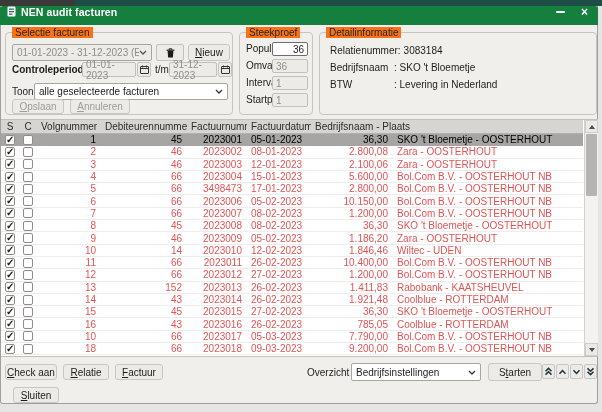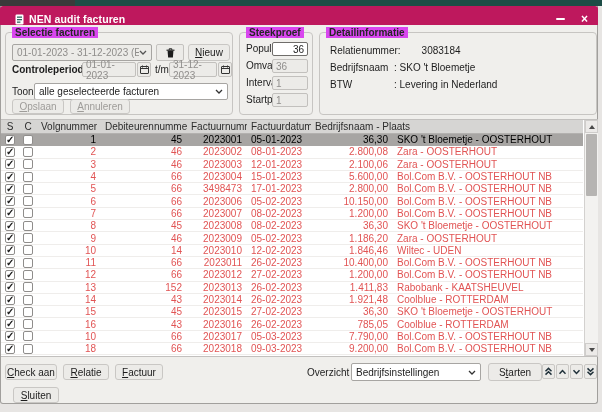--- a/index.html
+++ b/index.html
@@ -4,30 +4,30 @@
 <style>
   *{box-sizing:border-box;margin:0;padding:0}
   html,body{width:602px;height:412px;overflow:hidden;background:#e7e5e3;
     font-family:"Liberation Sans",sans-serif;font-size:10px;color:#1d1d1d}
   
   .topstrip{position:absolute;left:0;top:0;width:602px;height:6px;background:#1d4d46}
   .topstrip-corner{position:absolute;left:0;top:0;width:75px;height:6px;background:#3a3a3a}
   
   .dialog{position:absolute;left:0;top:6px;width:598px;height:398px;background:#f0efec;
     border:1px solid #a19f9c;border-top:none;border-radius:0 0 3px 3px}
-  .titlebar{position:absolute;left:-1px;top:0;width:598px;height:19px;background:#be185d;
-    border-radius:3px 3px 0 0;display:flex;align-items:flex-end;padding:0 10px 0 15px;color:#fff}
+  .titlebar{position:absolute;left:-1px;top:0;width:598px;height:19px;background:#15803d;
+    border-radius:3px 3px 0 0;display:flex;align-items:flex-start;padding:0 10px 0 7px;color:#fff}
   .titlebar .ttl{font-size:10.5px;font-weight:bold;margin-left:5px;letter-spacing:.1px}
   .winbtns{margin-left:auto;display:flex;align-items:center;gap:16px}
   .win-min{width:9px;height:2px;background:#fff;border-radius:1px;cursor:pointer}
   .win-close{font-size:12px;font-weight:bold;line-height:1;cursor:pointer}
   
   .group{position:absolute;top:26px;height:83px;border:1px solid #c7c5c2;border-radius:4px}
-  .legend{position:absolute;top:-6px;left:6px;background:#d946ef;padding:0 3px;
-    font-weight:bold;font-size:10px;color:#262626;white-space:nowrap}
+  .legend{position:absolute;top:-6px;left:6px;background:#f97316;padding:0 3px;
+    font-weight:normal;font-size:10px;color:#262626;white-space:nowrap}
   #g-selectie{left:4px;width:228px}
   #g-steekproef{left:238px;width:74px}
   #g-detail{left:318px;width:278px}
   
   .btn{position:absolute;display:flex;align-items:center;justify-content:center;
     background:#ecebe8;border:1px solid #c9c7c4;border-radius:3px;font-size:10px;
     color:#1c1c1c;cursor:pointer;white-space:nowrap}
   .btn.disabled{color:#9e9c99}
   .btn u{text-decoration:underline}
   .combo{position:absolute;display:flex;align-items:center;background:#fff;
@@ -45,21 +45,21 @@
   .sp-row{position:relative;height:13px;margin:0 4px 4px 4px}
   .sp-rows{position:absolute;left:0;top:9px;right:0}
   .sp-row .sp-lbl{position:absolute;left:2px;top:1px}
   .sp-row .sp-input{position:absolute;right:0;top:0;width:36px;height:14px;justify-content:flex-end}
   .sp-row.disabled .sp-input{background:#ecebe8;color:#908e8c;border-color:#c2c0bd;justify-content:flex-start}
   .sp-row:not(.disabled) .sp-input{border-color:#6f6d6a}
   
   .dt-rows{position:absolute;left:10px;top:12px;right:6px}
   .dt-row{height:17px;white-space:nowrap;overflow:hidden}
   .dt-lbl{display:inline-block;width:64px}
-  .dt-row.inline .dt-lbl{width:auto;margin-right:21px}
+  .dt-row.inline .dt-lbl{width:auto;margin-right:3px}
   
   .table{position:absolute;left:0;top:113px;width:597px;height:238px;background:#fff;
     border-top:1px solid #c2c0be;border-bottom:1px solid #c2c0be}
   .thead{display:flex;height:14px;background:#d6d5d3;border-bottom:1px solid #b3b1af;
     color:#2c2c2c;width:582px}
   .th{display:flex;align-items:center;padding-left:4px;overflow:hidden;white-space:nowrap}
   .th.cb-col{justify-content:center;padding-left:0}
   .tbody{width:582px}
   .tr{display:flex;height:12.3px;border-bottom:1px solid #efedeb;color:#e15454;cursor:pointer}
   .tr.selected{background:#a7a5a3;color:#000;border-bottom-color:#a7a5a3}

